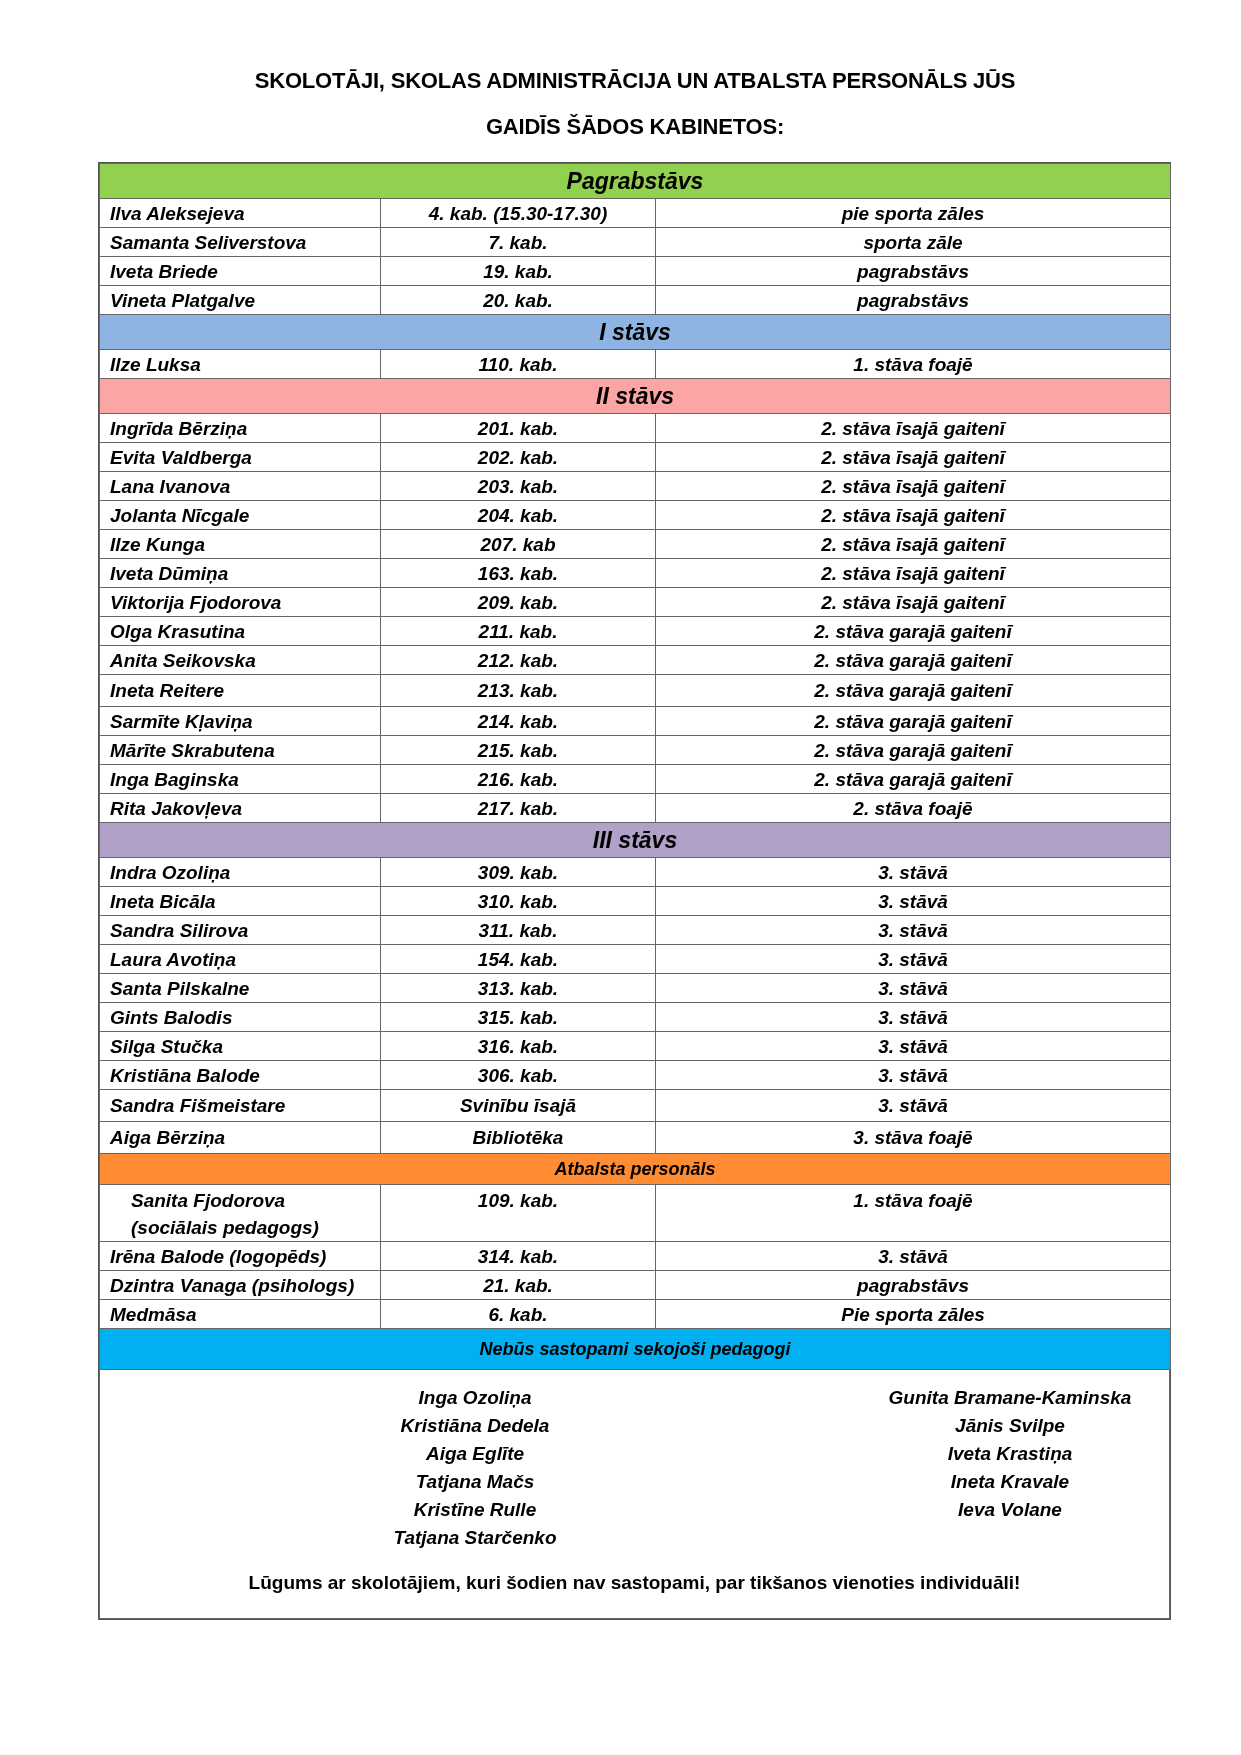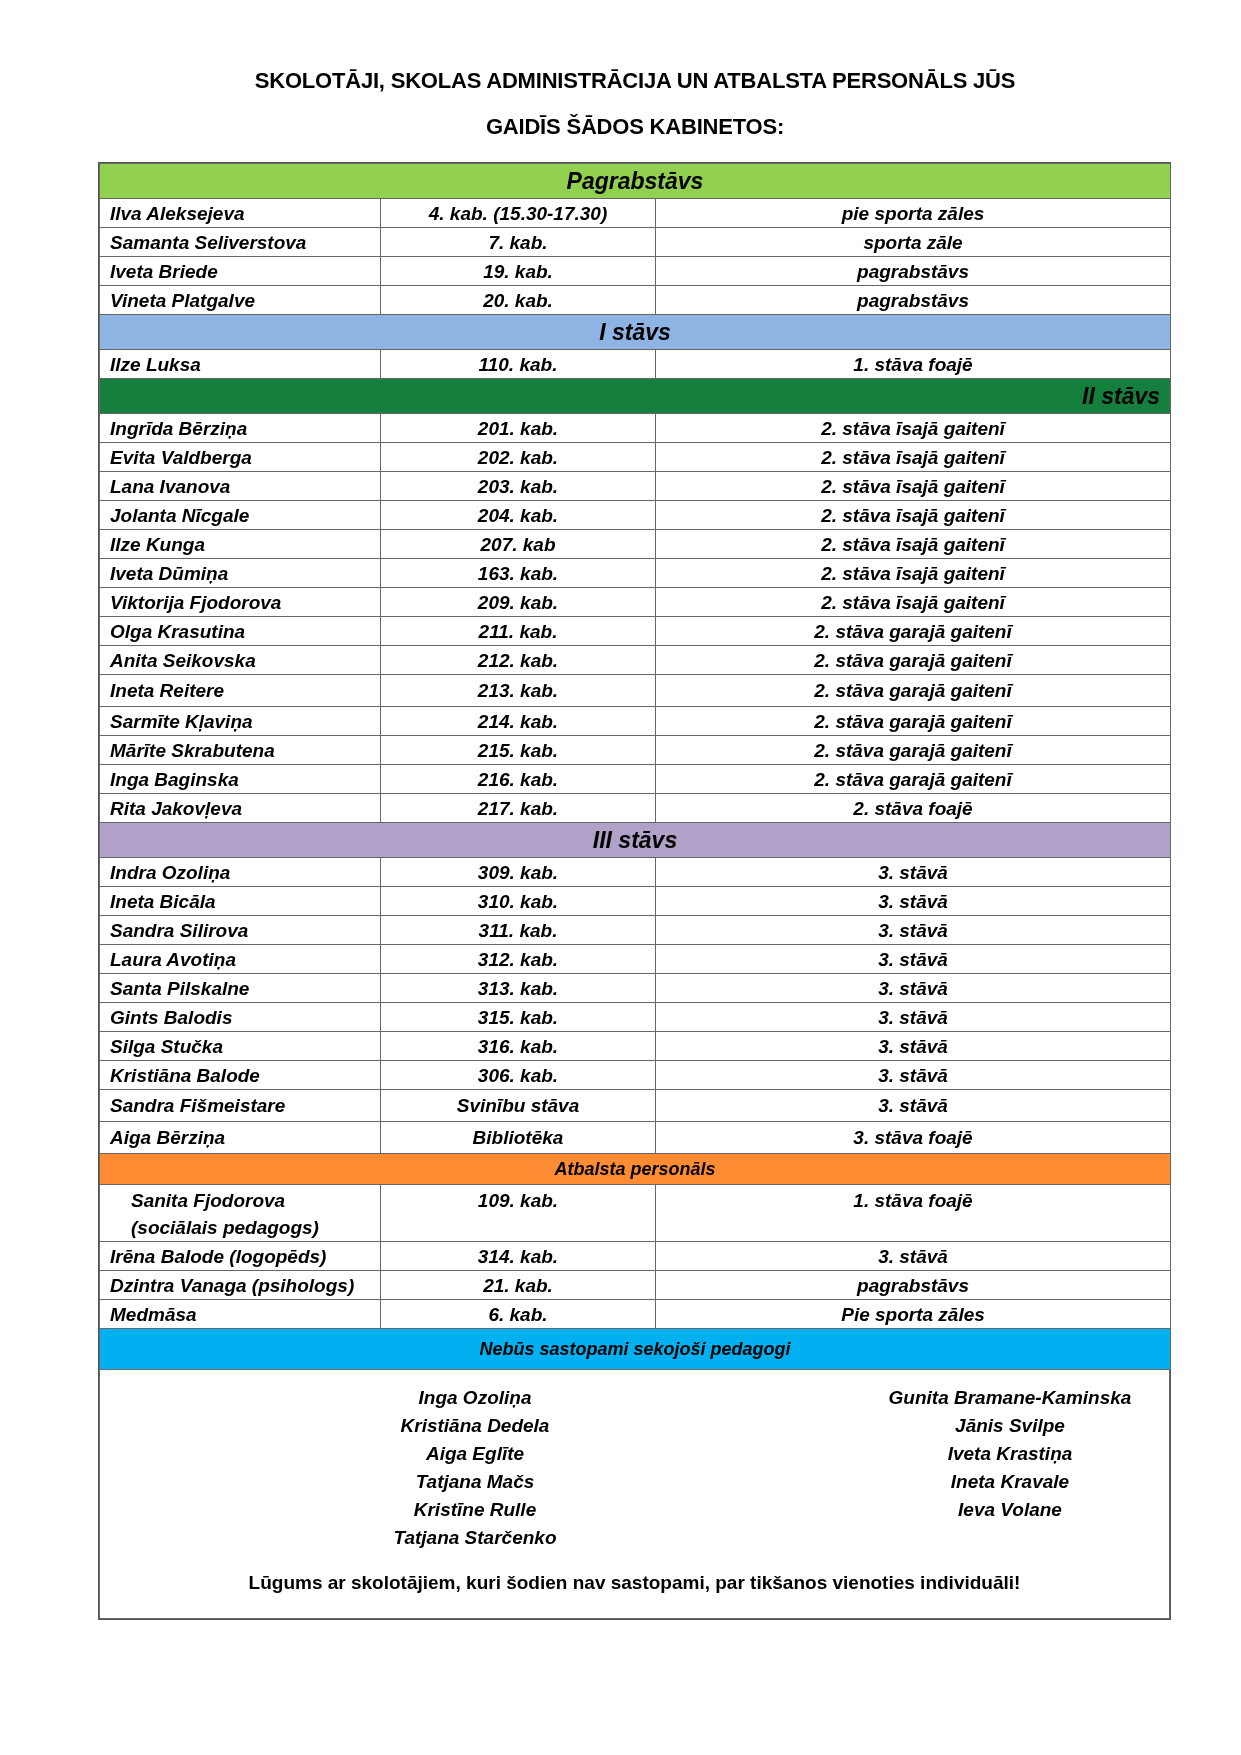--- a/index.html
+++ b/index.html
@@ -90,21 +90,21 @@
         </tr>
         <tr>
           <td colspan="3" class="section " style="background: rgb(142, 180, 227);">I stāvs</td>
         </tr>
         <tr>
           <td class="c-name">Ilze Luksa</td>
           <td class="c-room">110. kab.</td>
           <td class="c-loc">1. stāva foajē</td>
         </tr>
         <tr>
-          <td colspan="3" class="section " style="background: #15803d; text-align: right;">II stāvs</td>
+          <td colspan="3" class="section " style="background: #fca5a5;">II stāvs</td>
         </tr>
         <tr>
           <td class="c-name">Ingrīda Bērziņa</td>
           <td class="c-room">201. kab.</td>
           <td class="c-loc">2. stāva īsajā gaitenī</td>
         </tr>
         <tr>
           <td class="c-name">Evita Valdberga</td>
           <td class="c-room">202. kab.</td>
           <td class="c-loc">2. stāva īsajā gaitenī</td>
@@ -182,21 +182,21 @@
           <td class="c-room">310. kab.</td>
           <td class="c-loc">3. stāvā</td>
         </tr>
         <tr>
           <td class="c-name">Sandra Silirova</td>
           <td class="c-room">311. kab.</td>
           <td class="c-loc">3. stāvā</td>
         </tr>
         <tr>
           <td class="c-name">Laura Avotiņa</td>
-          <td class="c-room">312. kab.</td>
+          <td class="c-room">154. kab.</td>
           <td class="c-loc">3. stāvā</td>
         </tr>
         <tr>
           <td class="c-name">Santa Pilskalne</td>
           <td class="c-room">313. kab.</td>
           <td class="c-loc">3. stāvā</td>
         </tr>
         <tr>
           <td class="c-name">Gints Balodis</td>
           <td class="c-room">315. kab.</td>
@@ -207,21 +207,21 @@
           <td class="c-room">316. kab.</td>
           <td class="c-loc">3. stāvā</td>
         </tr>
         <tr>
           <td class="c-name">Kristiāna Balode</td>
           <td class="c-room">306. kab.</td>
           <td class="c-loc">3. stāvā</td>
         </tr>
         <tr class="tall">
           <td class="c-name">Sandra Fišmeistare</td>
-          <td class="c-room">Svinību stāva</td>
+          <td class="c-room">Svinību īsajā</td>
           <td class="c-loc">3. stāvā</td>
         </tr>
         <tr class="tall">
           <td class="c-name">Aiga Bērziņa</td>
           <td class="c-room">Bibliotēka</td>
           <td class="c-loc">3. stāva foajē</td>
         </tr>
         <tr>
           <td colspan="3" class="section small" style="background: rgb(255, 139, 51); font-style: italic;">Atbalsta personāls</td>
         </tr>

